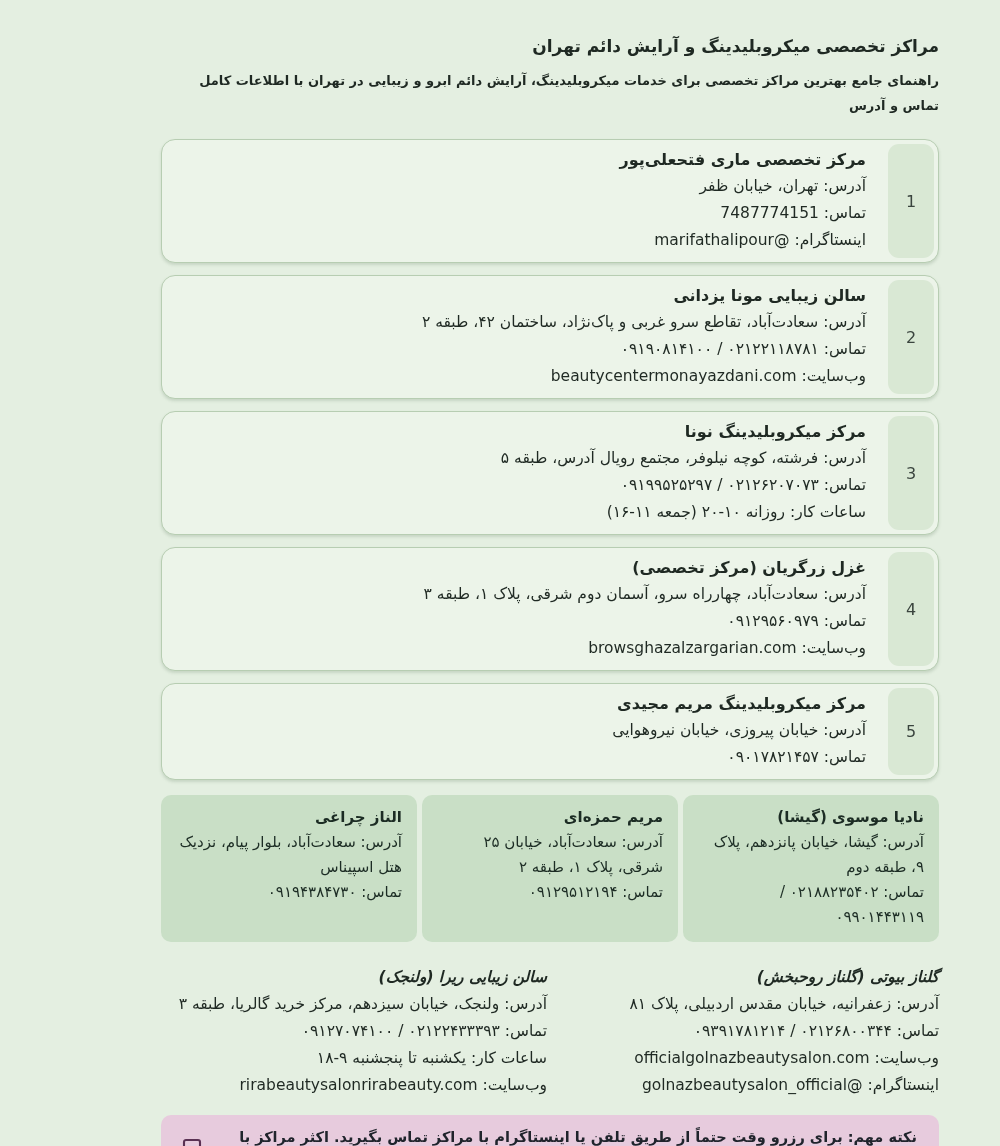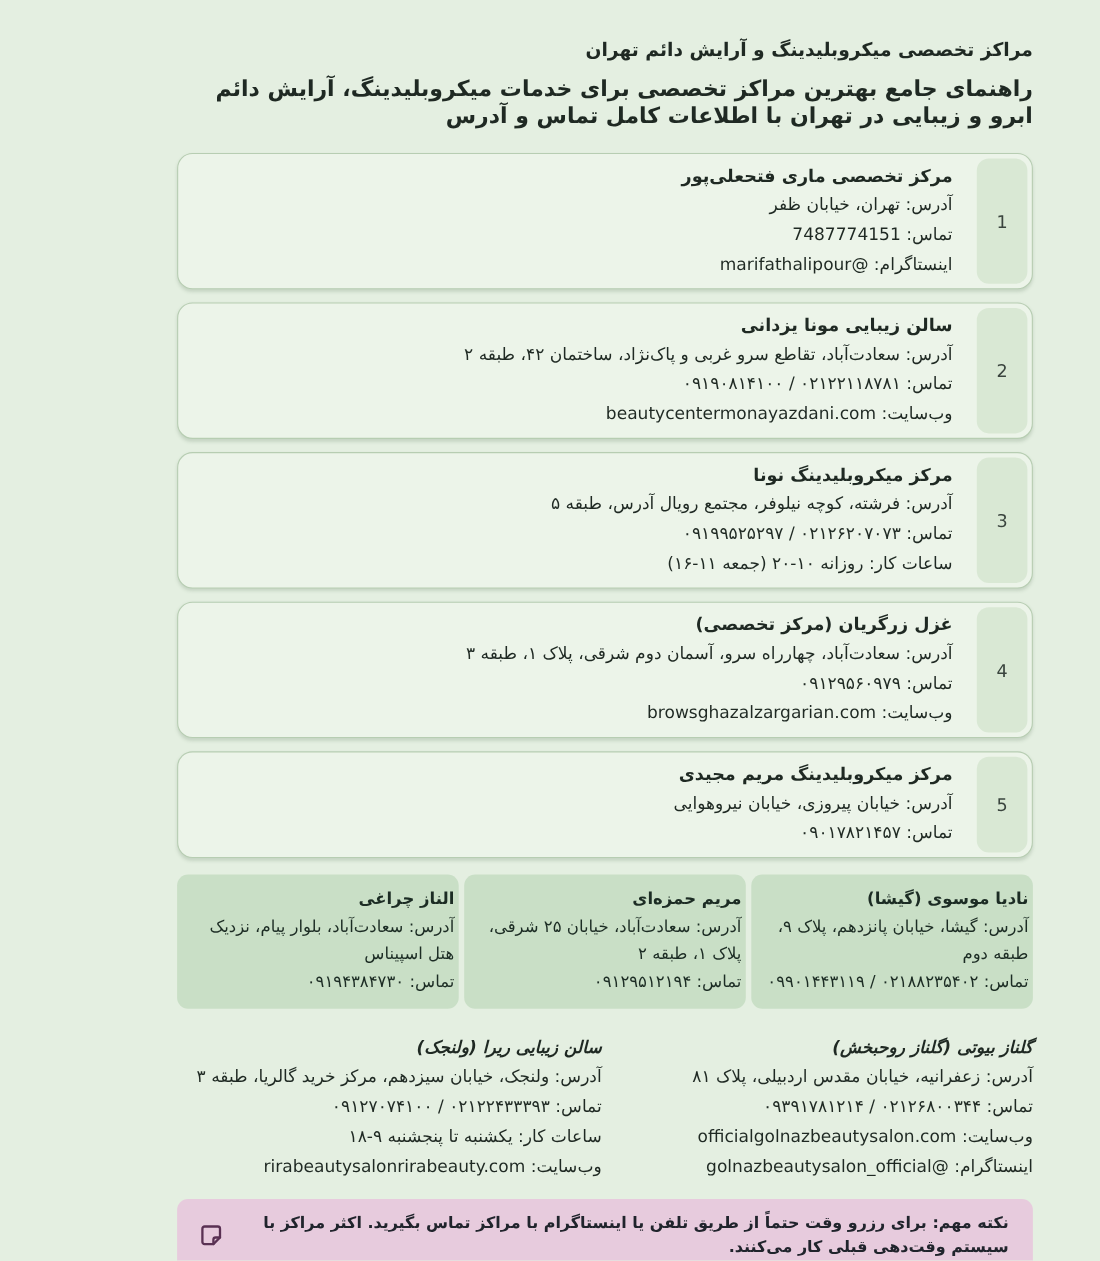--- a/index.html
+++ b/index.html
@@ -19,21 +19,21 @@
     overflow: hidden;
   }
   .page-title {
     font-size: 17px;
     font-weight: 700;
     margin: 0 0 9px;
     line-height: 25px;
     text-align: right;
   }
   .page-subtitle {
-    font-size: 20px;
+    font-size: 13px;
     font-weight: 700;
     margin: 0 0 21px;
     line-height: 25px;
     text-align: right;
   }
   .center-card {
     position: relative;
     background: #ecf4e9;
     border: 1.5px solid #b7cdb2;
     border-radius: 14px;
@@ -60,21 +60,21 @@
   .center-line { font-size: 15.5px; line-height: 27px; }
   .mini-row {
     display: flex;
     gap: 5px;
     margin-top: 15px;
   }
   .mini-card {
     flex: 1;
     background: #c9dfc6;
     border-radius: 10px;
-    padding: 10px 4px 12px;
+    padding: 10px 15px 12px;
     text-align: right;
     font-size: 15px;
     line-height: 25px;
     color: #1c2c24;
   }
   .mini-name { font-weight: 700; }
   .bottom-cols {
     display: flex;
     gap: 6px;
     margin-top: 22px;

